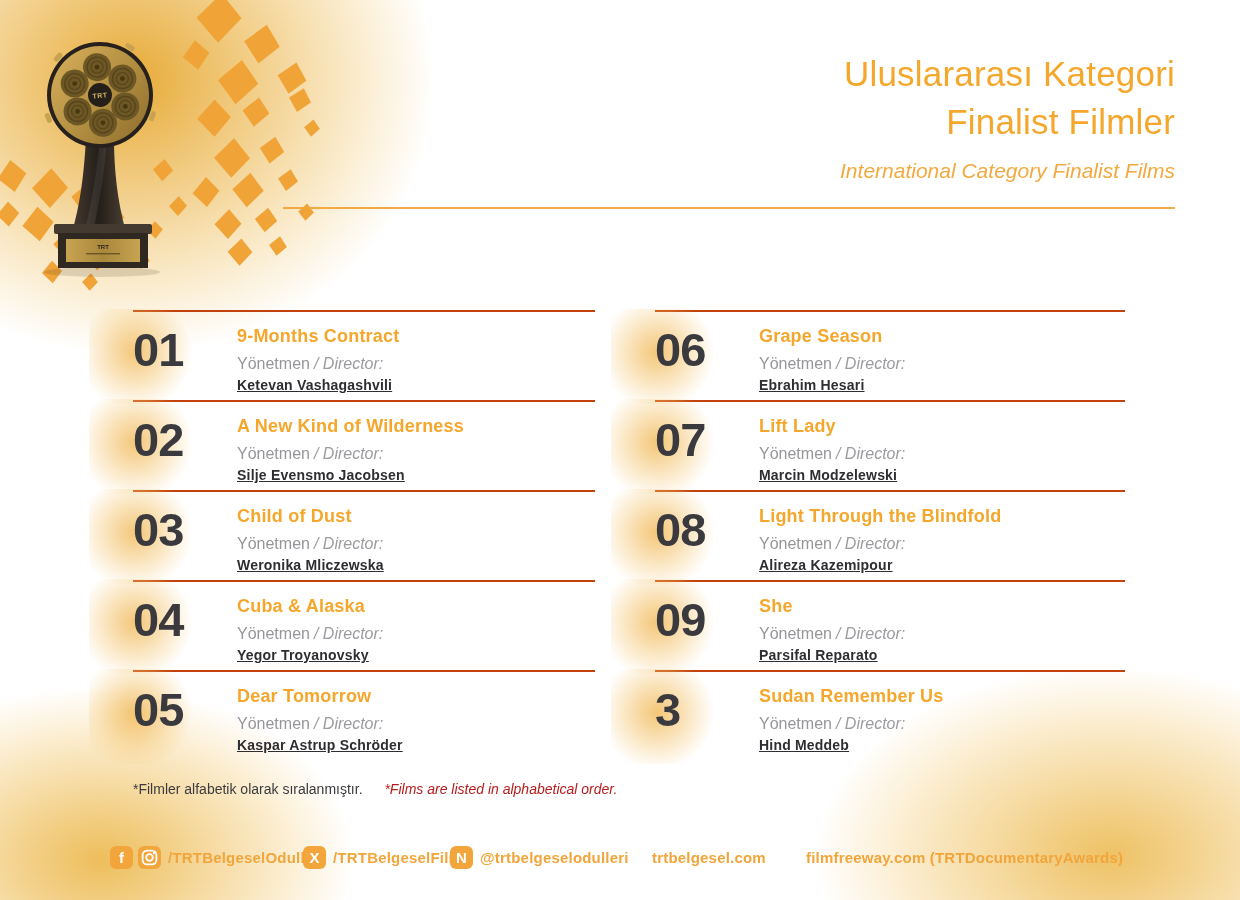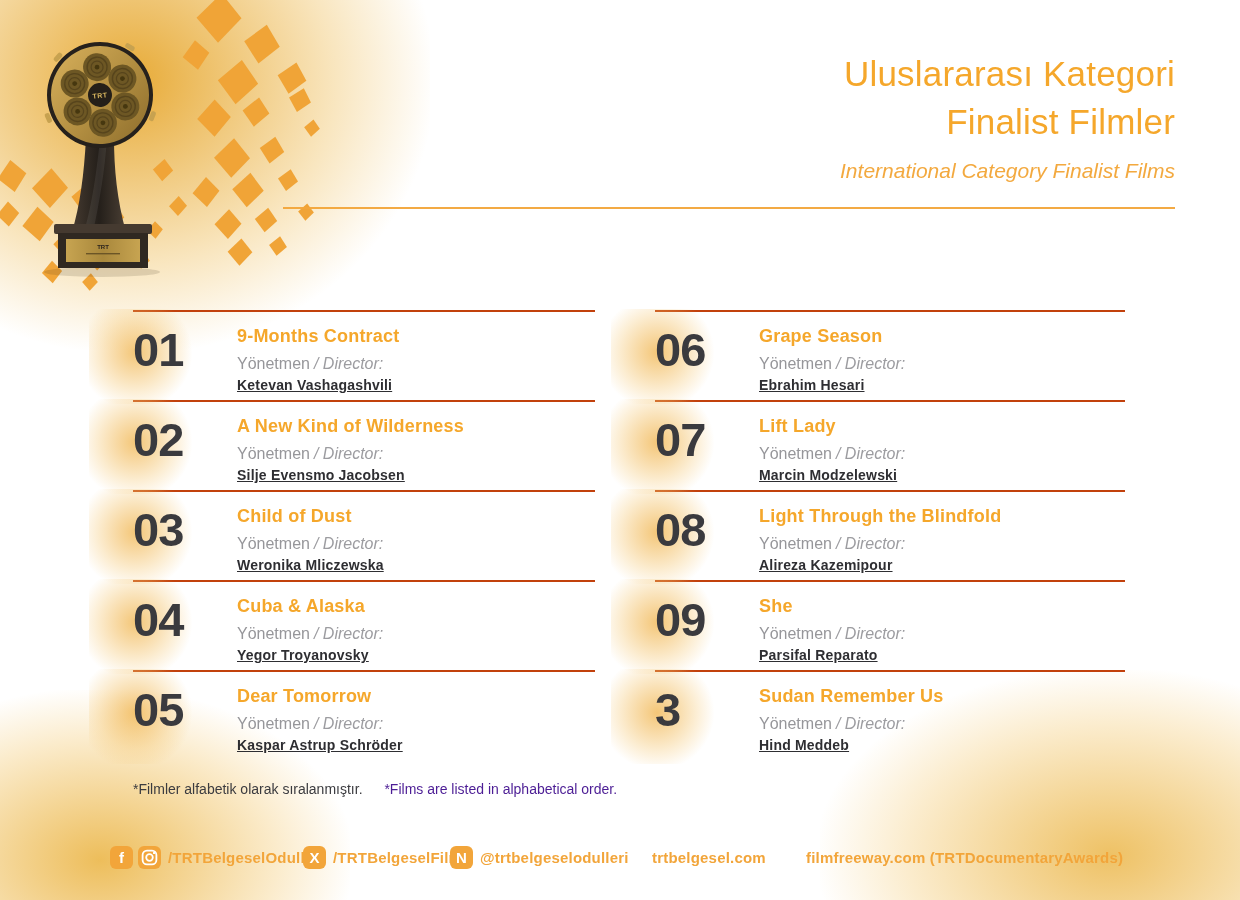--- a/index.html
+++ b/index.html
@@ -35,21 +35,21 @@
     background:radial-gradient(circle at 42% 46%,rgba(238,168,48,.65) 0%,rgba(245,198,112,.32) 46%,rgba(255,255,255,0) 70%);}
   .entry-info{padding-top:1px;}
   .entry-title{font-size:18px;font-weight:bold;color:#F5A72B;letter-spacing:.2px;}
   .entry-label{margin-top:8px;font-size:16px;color:#96969A;}
   .entry-label .it{font-style:italic;margin-left:4px;color:#9C9CA0;}
   .entry-director{margin-top:4px;font-size:14px;font-weight:bold;color:#2E2E32;letter-spacing:.2px;text-decoration:underline;}
 
   
   .footnote{position:absolute;left:133px;top:781px;font-size:14px;}
   .fn-tr{color:#3B3B3F;}
-  .fn-en{margin-left:18px;color:#4c1d95;}
+  .fn-en{margin-left:18px;font-style:italic;color:#b91c1c;}
 
   
   .fbar-item{position:absolute;top:844px;height:26px;display:flex;align-items:center;}
   .sg1{left:110px;} .sg2{left:303px;} .sg3{left:450px;}
   .site{left:652px;} .ffw{left:806px;}
   .sicon{width:23px;height:23px;border-radius:6px;background:#F2A53A;color:#fff;
          display:inline-flex;align-items:center;justify-content:center;
          font-weight:bold;font-size:15px;margin-right:5px;flex:none;}
   .handle,.linktext{font-size:15px;font-weight:bold;color:#F2A53A;letter-spacing:.2px;white-space:nowrap;}
   .handle{margin-left:2px;}

